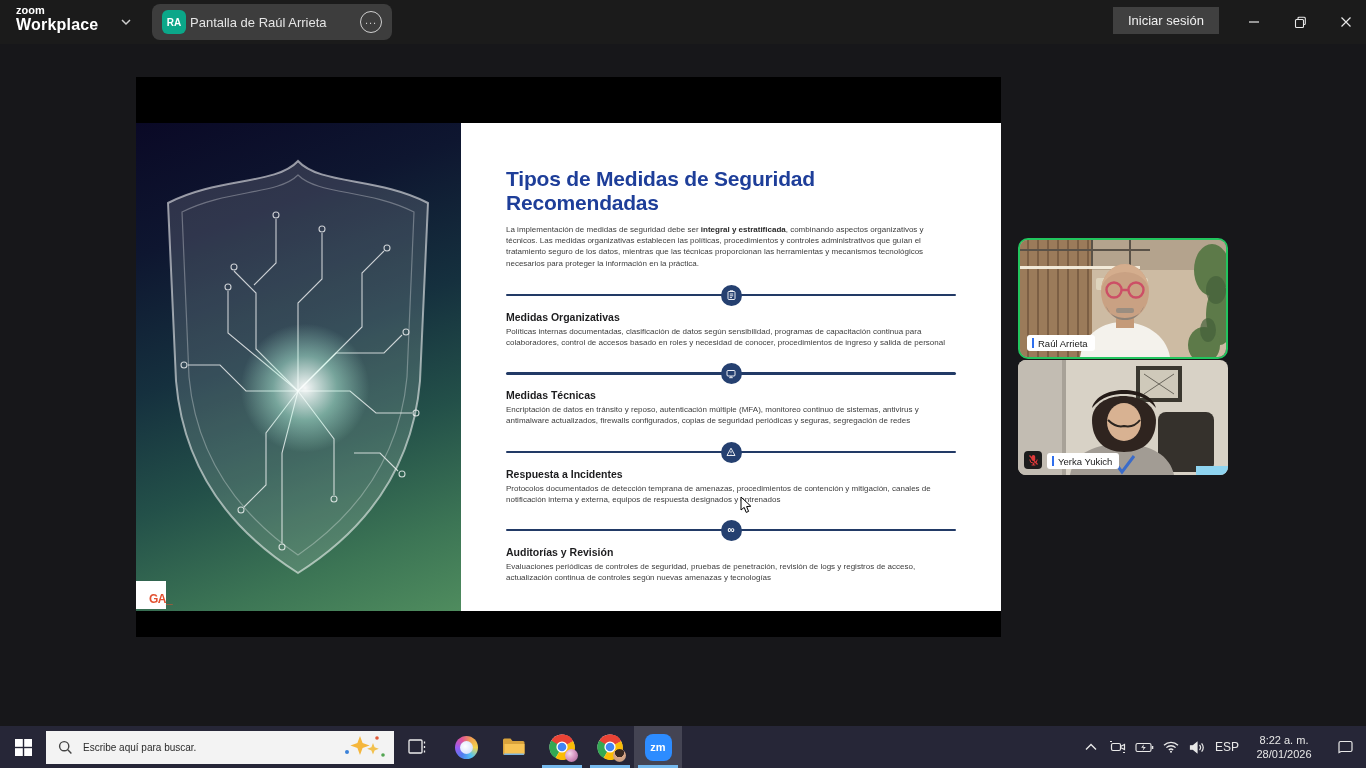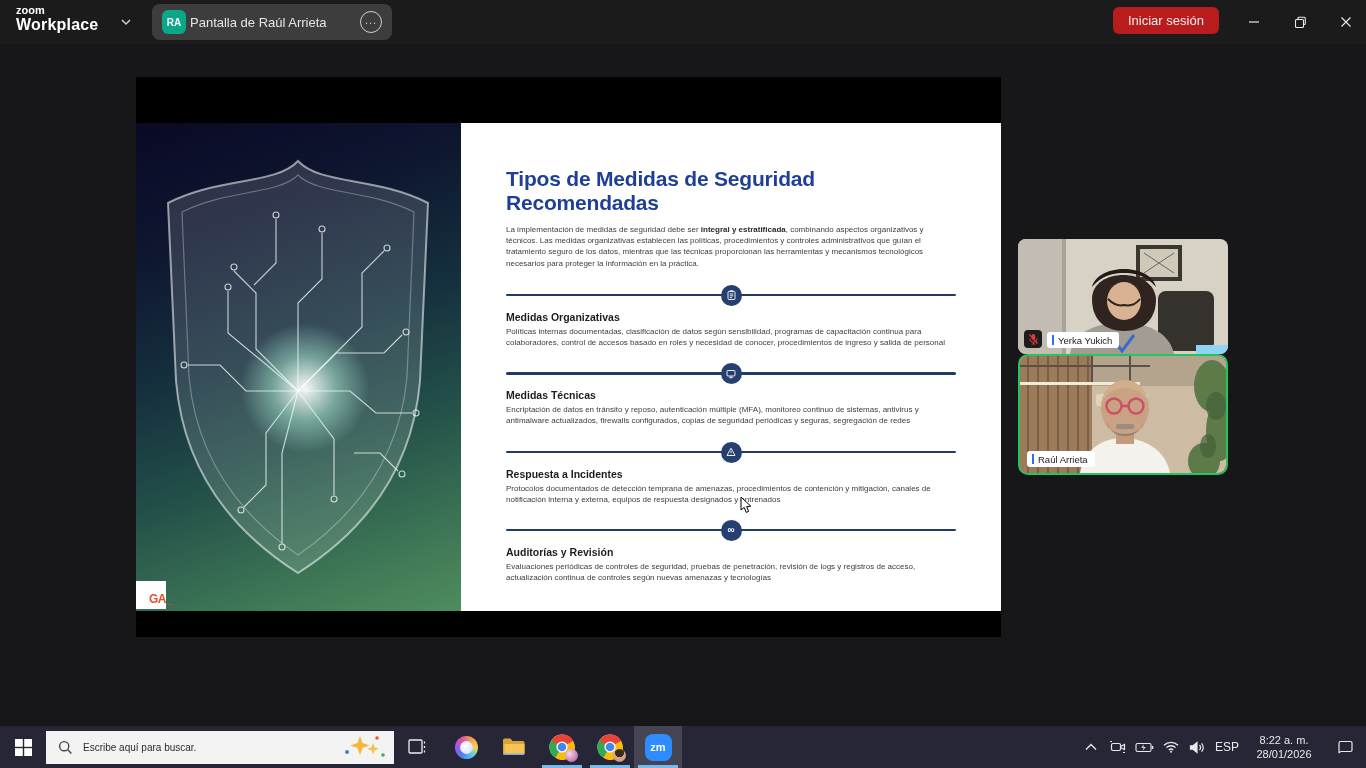--- a/index.html
+++ b/index.html
@@ -13,22 +13,22 @@
   .brand .b1 { font-size:11px; font-weight:600; }
   .brand .b2 { font-size:16px; font-weight:700; letter-spacing:.2px; }
   .brand-chevron { position:absolute; left:120px; top:14px; width:12px; height:12px; color:#cfcfcf; }
   .meeting-tab { position:absolute; left:152px; top:4px; width:240px; height:36px; background:#3d3d3d;
     border-radius:8px; display:flex; align-items:center; padding:0 10px; gap:4px; }
   .tab-avatar { width:24px; height:24px; border-radius:6px; background:#0ba789; color:#fff;
     font-size:10px; font-weight:700; display:flex; align-items:center; justify-content:center; }
   .tab-title { color:#e5e5e5; font-size:13px; flex:1; white-space:nowrap; overflow:hidden; }
   .tab-more { width:22px; height:22px; border:1.5px solid #cfcfcf; border-radius:50%; color:#cfcfcf;
     font-size:11px; letter-spacing:1px; display:flex; align-items:center; justify-content:center; padding-bottom:5px;}
-  .signin-btn { position:absolute; left:1113px; top:7px; height:27px; padding:0 15px; background:#b91c1c;
-    color:#f0f0f0; font-size:13px; border:none; border-radius:6px; display:flex; align-items:center; }
+  .signin-btn { position:absolute; left:1113px; top:7px; height:27px; padding:0 15px; background:#404040;
+    color:#f0f0f0; font-size:13px; border:none; border-radius:0; display:flex; align-items:center; }
   .winctl { position:absolute; top:0; width:44px; height:44px; display:flex; align-items:center; justify-content:center; color:#e8e8e8; }
   .winctl svg { display:block; }
   .ctl-min { left:1232px; } .ctl-max { left:1278px; } .ctl-close { left:1324px; }
 
   
   .main { position:absolute; top:44px; left:0; width:1366px; height:682px; background:#17171a; }
   .share-area { position:absolute; left:136px; top:33px; width:865px; height:560px; background:#000; }
   .slide { position:absolute; left:0; top:46px; width:865px; height:488px; display:flex; background:#fff; }
 
   
@@ -229,55 +229,20 @@
         <div class="cursor">
           <svg width="13" height="18" viewBox="0 0 13 18">
             <path d="M1 1l0 13 3.2-2.6 2 5 2.4-1-2-4.8 4.2-.4Z" fill="#fff" stroke="#000" stroke-width="1"></path>
             </svg>
         </div>
       </div>
     </div>
 
     <div class="participants">
 
-      <div class="tile tile-2">
-        <svg class="scene" width="210" height="115" viewBox="0 0 210 115">
-          <rect width="210" height="115" fill="#d8d2c6"></rect>
-          <rect x="0" y="0" width="44" height="115" fill="#c2bcb2"></rect>
-          <rect x="44" y="0" width="4" height="115" fill="#a8a298"></rect>
-          <rect x="118" y="6" width="46" height="36" fill="#3a372f"></rect>
-          <rect x="122" y="10" width="38" height="28" fill="#cfc9ba"></rect>
-          <g stroke="#6a665c" stroke-width="1">
-              <path d="M126 14l30 20M156 14l-30 20"></path>
-            </g>
-          <rect x="140" y="52" width="56" height="60" rx="8" fill="#35312c"></rect>
-          <path d="M52 115 C56 92 78 84 104 84 C134 84 152 96 156 115 Z" fill="#a29c94"></path>
-          <path d="M96 78 h22 v10 h-22 Z" fill="#d9b595"></path>
-          <path d="M74 60 C74 28 136 28 138 60 C138 80 126 92 106 92 C86 92 74 80 74 60 Z" fill="#2f241f"></path>
-          <ellipse cx="106" cy="62" rx="17" ry="19" fill="#d8b292"></ellipse>
-          <path d="M74 48 C80 24 132 24 138 48 C128 36 116 34 106 34 C96 34 84 36 74 48Z" fill="#241b17"></path>
-          <g fill="none" stroke="#2b2520" stroke-width="2">
-              <path d="M90 60 q8 8 16 6 q10 2 16-6"></path>
-            </g>
-          <path d="M92 96 L104 112 L116 96" fill="none" stroke="#3a6bc9" stroke-width="3"></path>
-          <rect x="178" y="106" width="32" height="9" fill="#8fd4f0"></rect>
-        </svg>
-        <div class="mic-muted">
-          <svg width="11" height="12" viewBox="0 0 11 12">
-            <rect x="3.6" y="1" width="3.6" height="6" rx="1.8" fill="#e03a3a"></rect>
-            <path d="M1.8 5.5a3.7 3.7 0 0 0 7.4 0M5.5 9.2v1.8M3.6 11h3.8" stroke="#e03a3a" stroke-width="1" fill="none"></path>
-            <path d="M1.5 1.5l8 9" stroke="#e03a3a" stroke-width="1.2"></path>
-            </svg>
-        </div>
-        <div class="name-pill pill-2">
-          <div class="bar"></div>
-          <div class="nm">Yerka Yukich</div>
-        </div>
-      </div>
-
       <div class="tile tile-1">
         <svg class="scene" width="206" height="117" viewBox="0 0 206 117">
           <rect width="206" height="117" fill="#cdbba3"></rect>
           <rect width="206" height="30" fill="#b4a38d"></rect>
           <rect x="0" y="0" width="72" height="117" fill="#9b7b5a"></rect>
           <g stroke="#7c5f44" stroke-width="2">
               <path d="M8 0v117M18 0v117M28 0v117M38 0v117M48 0v117M58 0v117M68 0v117"></path>
             </g>
           <rect x="0" y="26" width="120" height="3" fill="#f2ead9"></rect>
           <g stroke="#5a5248" stroke-width="2">
@@ -301,20 +266,55 @@
           <rect x="96" y="68" width="18" height="5" rx="2" fill="#9a8d80"></rect>
           <g fill="none" stroke="#cc4f66" stroke-width="2.4">
             <circle cx="94" cy="50" r="7.5"></circle>
               <circle cx="116" cy="50" r="7.5"></circle>
               <path d="M101.5 50h7"></path>
             </g>
         </svg>
         <div class="name-pill pill-1">
           <div class="bar"></div>
           <div class="nm">Raúl Arrieta</div>
+        </div>
+      </div>
+
+      <div class="tile tile-2">
+        <svg class="scene" width="210" height="115" viewBox="0 0 210 115">
+          <rect width="210" height="115" fill="#d8d2c6"></rect>
+          <rect x="0" y="0" width="44" height="115" fill="#c2bcb2"></rect>
+          <rect x="44" y="0" width="4" height="115" fill="#a8a298"></rect>
+          <rect x="118" y="6" width="46" height="36" fill="#3a372f"></rect>
+          <rect x="122" y="10" width="38" height="28" fill="#cfc9ba"></rect>
+          <g stroke="#6a665c" stroke-width="1">
+              <path d="M126 14l30 20M156 14l-30 20"></path>
+            </g>
+          <rect x="140" y="52" width="56" height="60" rx="8" fill="#35312c"></rect>
+          <path d="M52 115 C56 92 78 84 104 84 C134 84 152 96 156 115 Z" fill="#a29c94"></path>
+          <path d="M96 78 h22 v10 h-22 Z" fill="#d9b595"></path>
+          <path d="M74 60 C74 28 136 28 138 60 C138 80 126 92 106 92 C86 92 74 80 74 60 Z" fill="#2f241f"></path>
+          <ellipse cx="106" cy="62" rx="17" ry="19" fill="#d8b292"></ellipse>
+          <path d="M74 48 C80 24 132 24 138 48 C128 36 116 34 106 34 C96 34 84 36 74 48Z" fill="#241b17"></path>
+          <g fill="none" stroke="#2b2520" stroke-width="2">
+              <path d="M90 60 q8 8 16 6 q10 2 16-6"></path>
+            </g>
+          <path d="M92 96 L104 112 L116 96" fill="none" stroke="#3a6bc9" stroke-width="3"></path>
+          <rect x="178" y="106" width="32" height="9" fill="#8fd4f0"></rect>
+        </svg>
+        <div class="mic-muted">
+          <svg width="11" height="12" viewBox="0 0 11 12">
+            <rect x="3.6" y="1" width="3.6" height="6" rx="1.8" fill="#e03a3a"></rect>
+            <path d="M1.8 5.5a3.7 3.7 0 0 0 7.4 0M5.5 9.2v1.8M3.6 11h3.8" stroke="#e03a3a" stroke-width="1" fill="none"></path>
+            <path d="M1.5 1.5l8 9" stroke="#e03a3a" stroke-width="1.2"></path>
+            </svg>
+        </div>
+        <div class="name-pill pill-2">
+          <div class="bar"></div>
+          <div class="nm">Yerka Yukich</div>
         </div>
       </div>
     </div>
   </div>
 
   <div class="taskbar">
     <div class="tb-btn start">
       <svg width="17" height="17" viewBox="0 0 17 17" fill="#fff">
         <rect x="0" y="0" width="7.8" height="7.8"></rect>
           <rect x="9.2" y="0" width="7.8" height="7.8"></rect>

